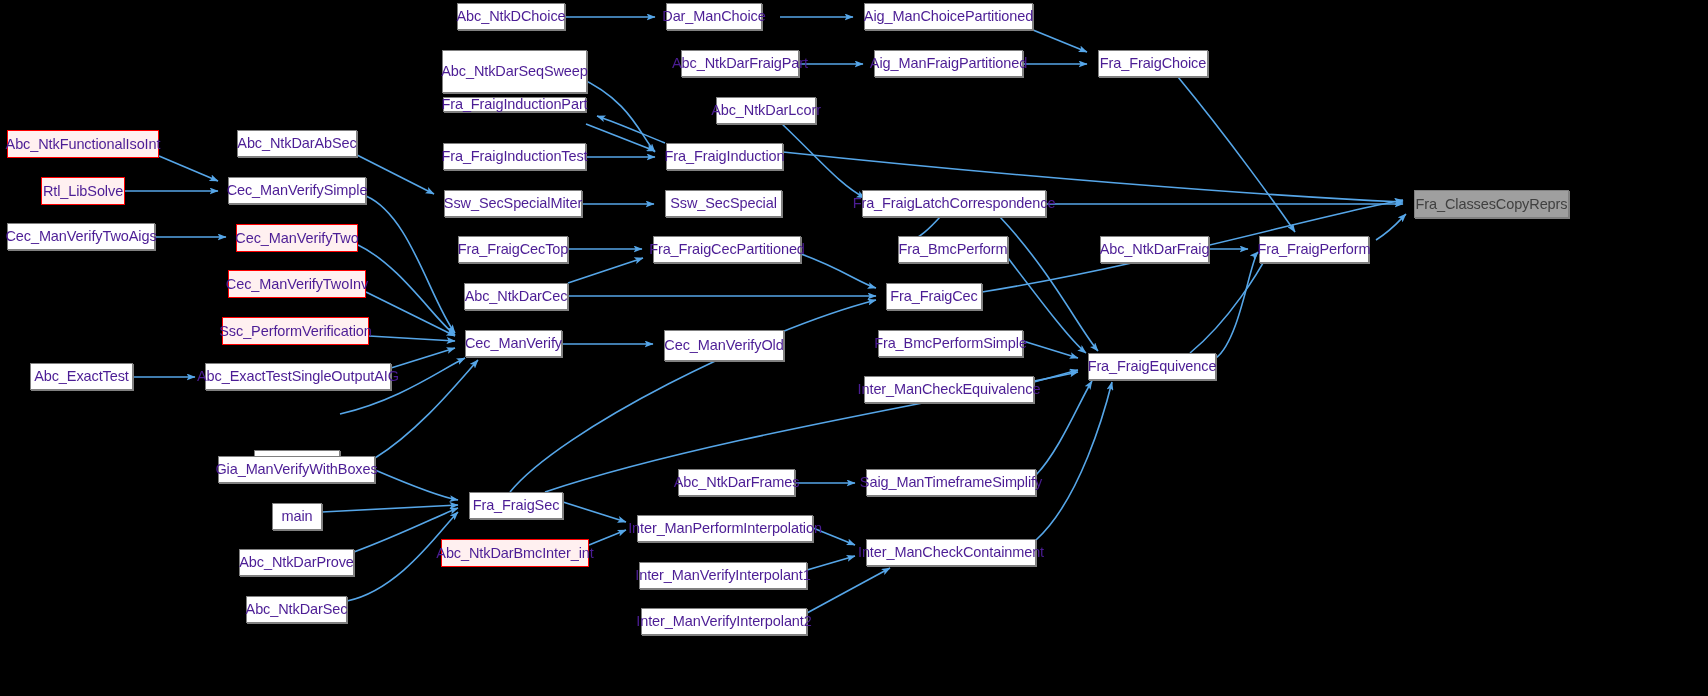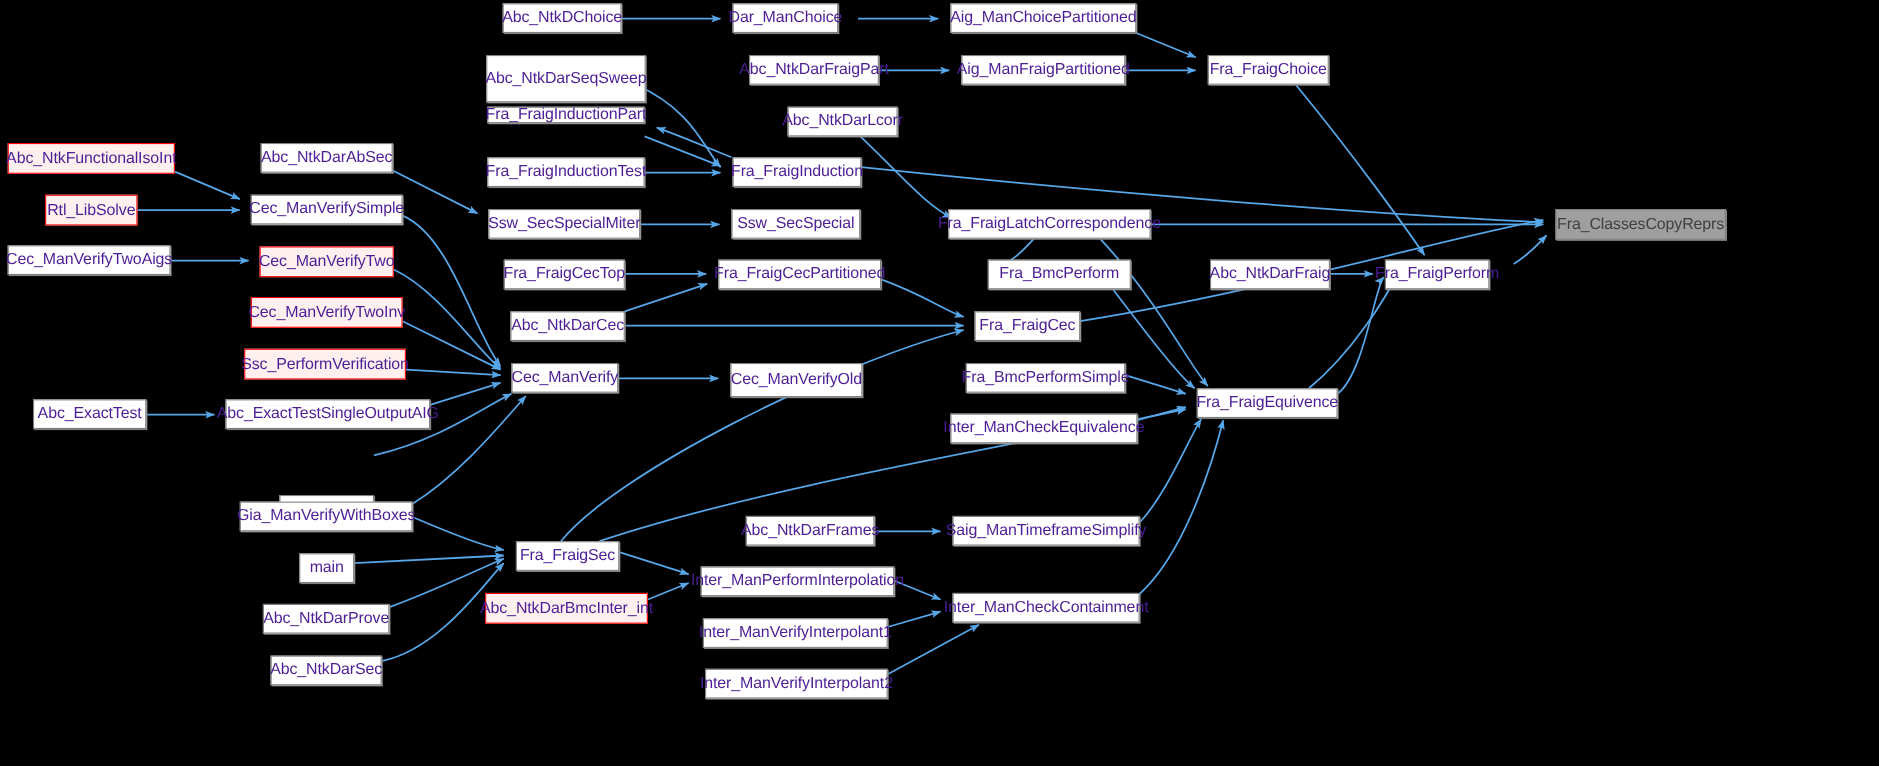--- a/index.html
+++ b/index.html
@@ -144,23 +144,23 @@
       <div class="node-box node-red" style="left: 41px; top: 177px; width: 84px; height: 28px;">Rtl_LibSolve</div>
       <div class="node-box node-normal" style="left: 228px; top: 177px; width: 138px; height: 27px;">Cec_ManVerifySimple</div>
       <div class="node-box node-normal" style="left: 444px; top: 190px; width: 138px; height: 27px;">Ssw_SecSpecialMiter</div>
       <div class="node-box node-normal" style="left: 665px; top: 190px; width: 117px; height: 27px;">Ssw_SecSpecial</div>
       <div class="node-box node-normal" style="left: 862px; top: 190px; width: 184px; height: 27px;">Fra_FraigLatchCorrespondence</div>
       <div class="node-box node-current" style="left: 1414px; top: 190px; width: 155px; height: 28px;">Fra_ClassesCopyReprs</div>
       <div class="node-box node-normal" style="left: 7px; top: 223px; width: 148px; height: 27px;">Cec_ManVerifyTwoAigs</div>
       <div class="node-box node-red" style="left: 236px; top: 224px; width: 122px; height: 28px;">Cec_ManVerifyTwo</div>
       <div class="node-box node-normal" style="left: 458px; top: 236px; width: 110px; height: 27px;">Fra_FraigCecTop</div>
       <div class="node-box node-normal" style="left: 653px; top: 236px; width: 148px; height: 27px;">Fra_FraigCecPartitioned</div>
-      <div class="node-box node-normal" style="left: 898px; top: 236px; width: 130px; height: 27px;">Fra_BmcPerform</div>
+      <div class="node-box node-normal" style="left: 898px; top: 236px; width: 110px; height: 27px;">Fra_BmcPerform</div>
       <div class="node-box node-normal" style="left: 1100px; top: 236px; width: 109px; height: 27px;">Abc_NtkDarFraig</div>
-      <div class="node-box node-normal" style="left: 1259px; top: 236px; width: 95px; height: 27px;">Fra_FraigPerform</div>
+      <div class="node-box node-normal" style="left: 1259px; top: 236px; width: 110px; height: 27px;">Fra_FraigPerform</div>
       <div class="node-box node-red" style="left: 228px; top: 270px; width: 138px; height: 28px;">Cec_ManVerifyTwoInv</div>
       <div class="node-box node-normal" style="left: 464px; top: 283px; width: 104px; height: 27px;">Abc_NtkDarCec</div>
       <div class="node-box node-normal" style="left: 886px; top: 283px; width: 96px; height: 27px;">Fra_FraigCec</div>
       <div class="node-box node-red" style="left: 222px; top: 317px; width: 147px; height: 28px;">Ssc_PerformVerification</div>
       <div class="node-box node-normal" style="left: 465px; top: 330px; width: 97px; height: 27px;">Cec_ManVerify</div>
       <div class="node-box node-normal" style="left: 664px; top: 330px; width: 120px; height: 31px;">Cec_ManVerifyOld</div>
       <div class="node-box node-normal" style="left: 878px; top: 330px; width: 145px; height: 27px;">Fra_BmcPerformSimple</div>
       <div class="node-box node-normal" style="left: 30px; top: 363px; width: 103px; height: 27px;">Abc_ExactTest</div>
       <div class="node-box node-normal" style="left: 205px; top: 363px; width: 186px; height: 27px;">Abc_ExactTestSingleOutputAIG</div>
       <div class="node-box node-normal" style="left: 1088px; top: 353px; width: 128px; height: 27px;">Fra_FraigEquivence</div>

